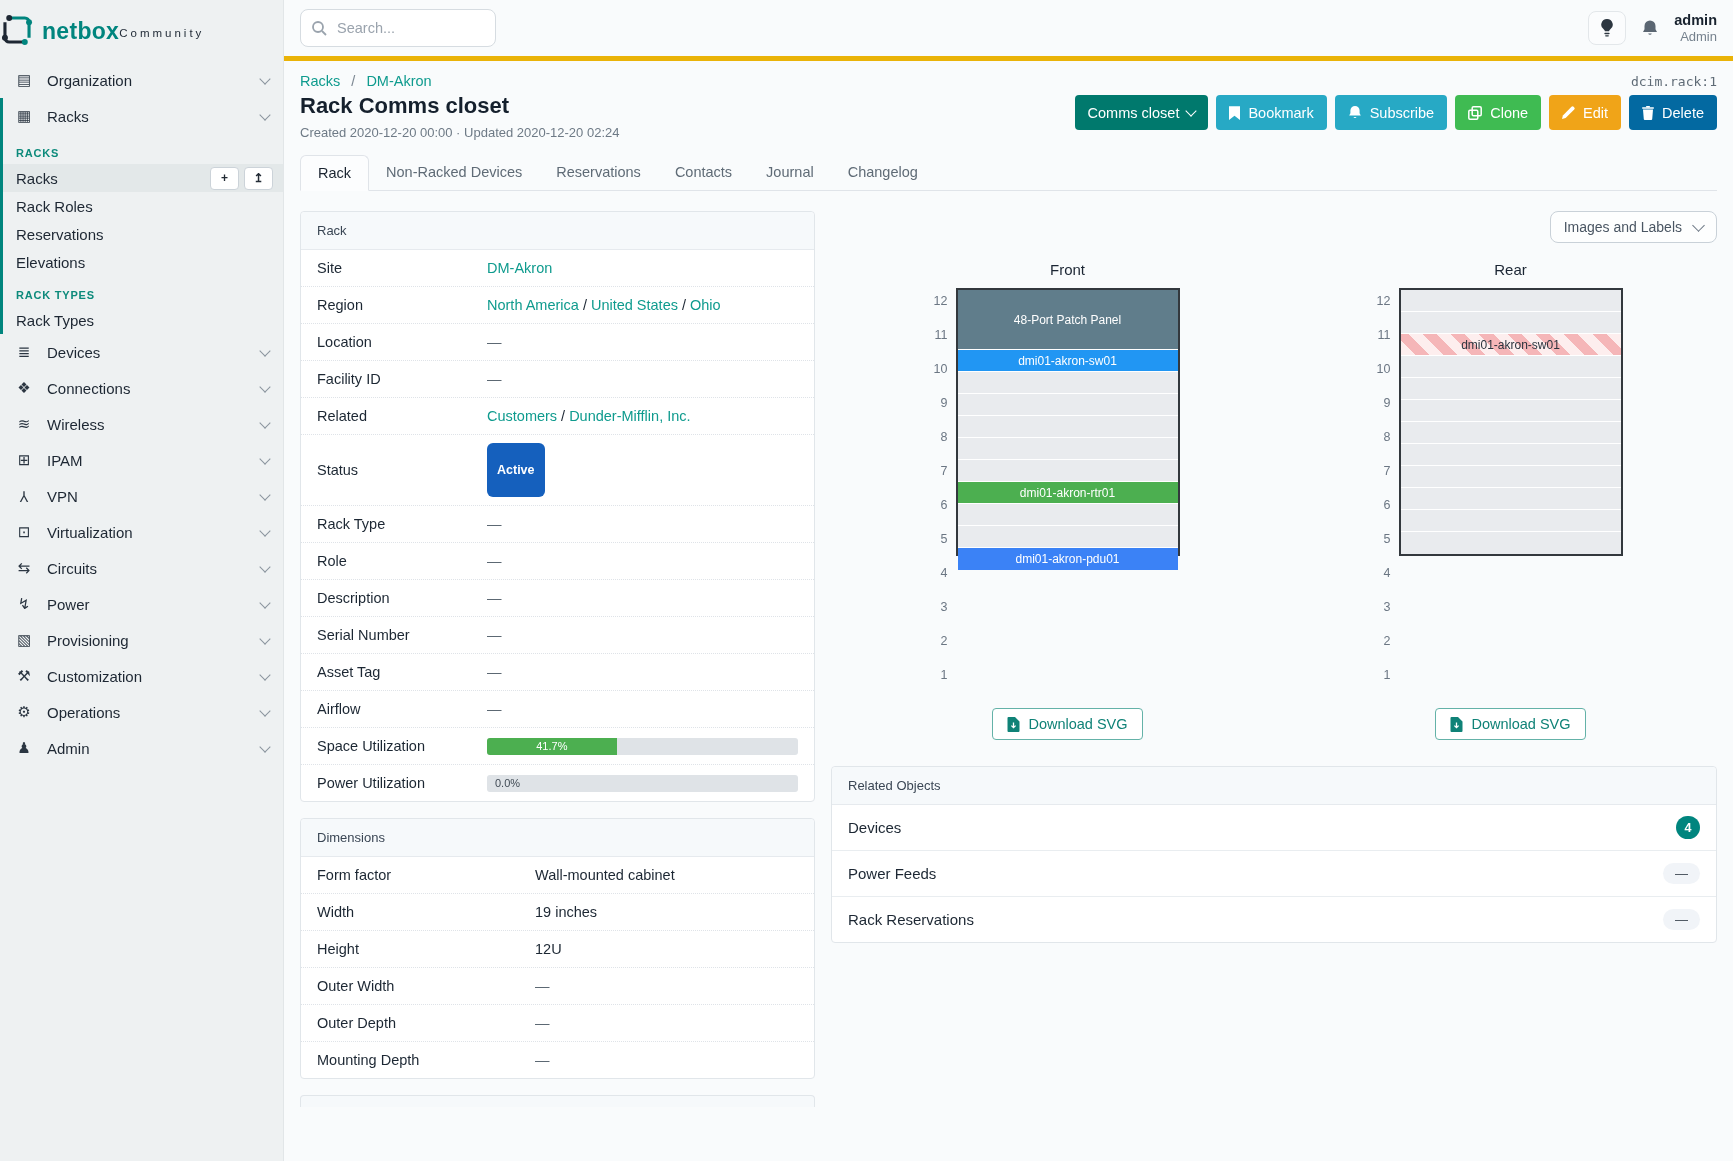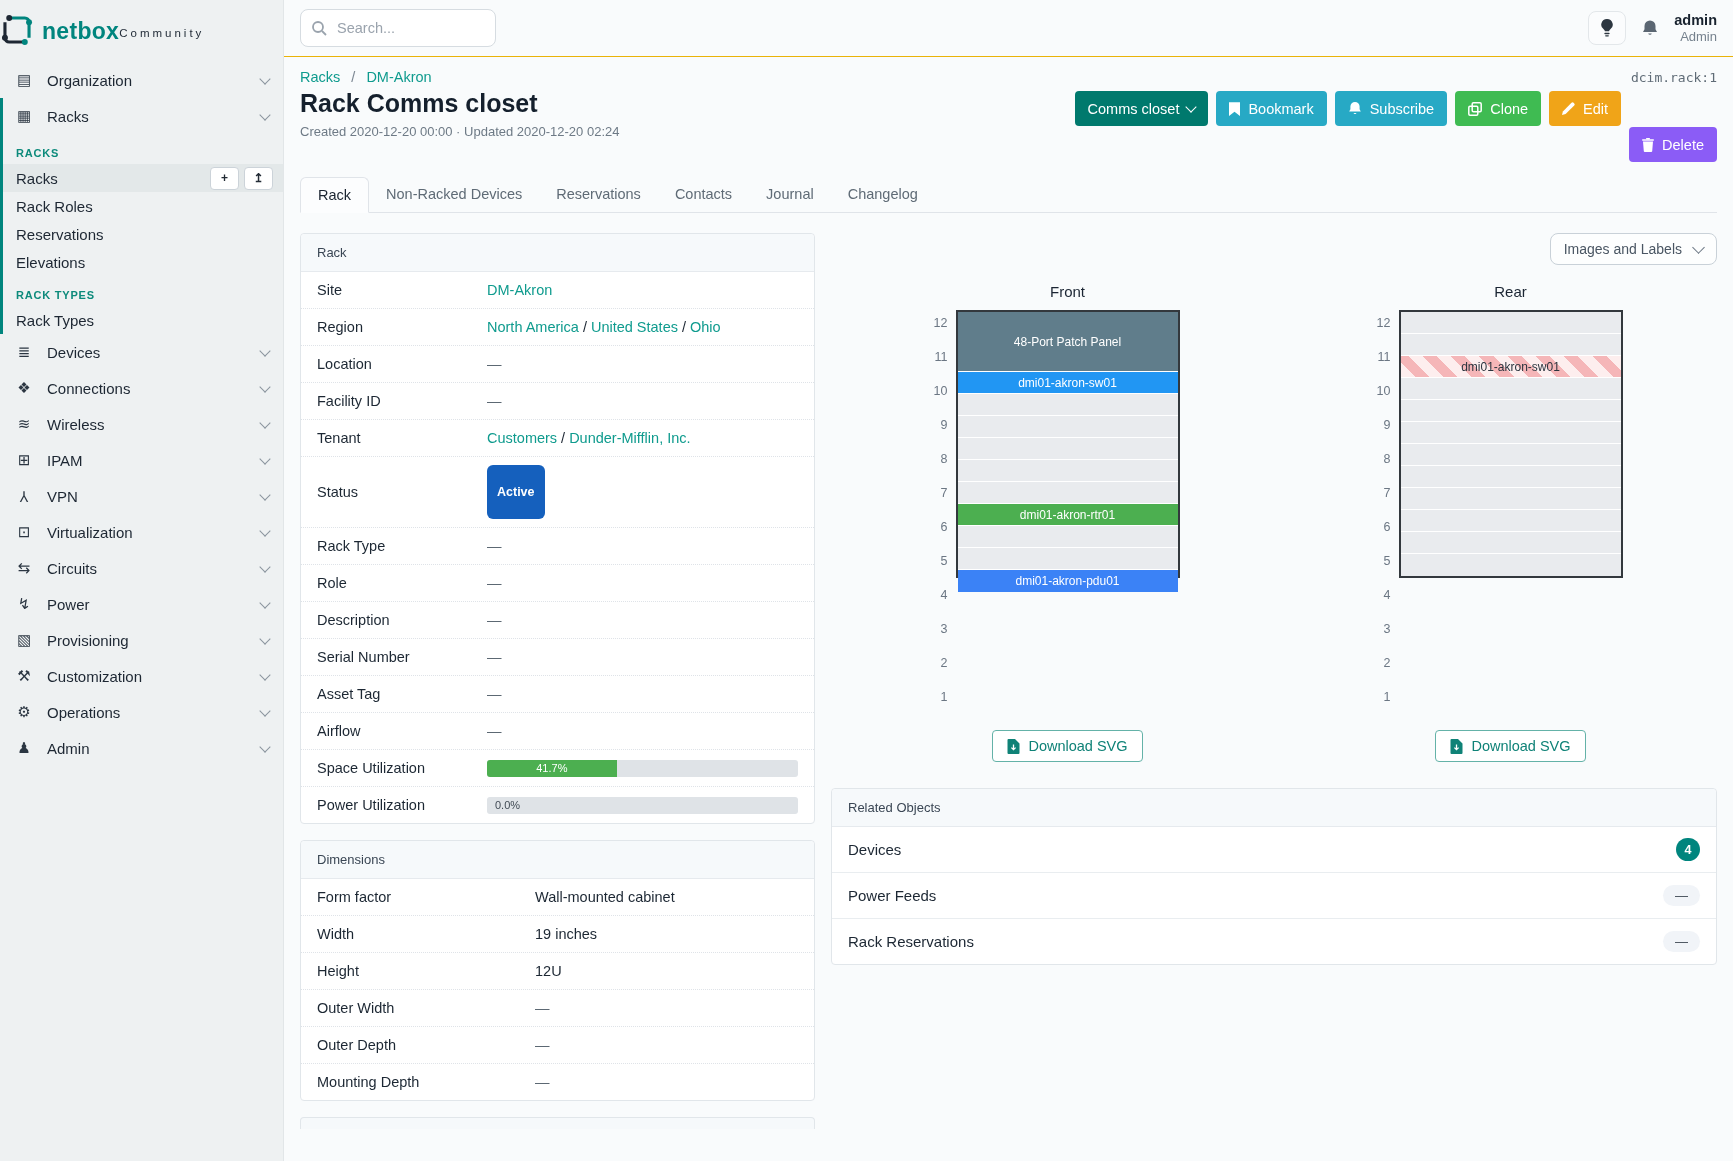--- a/index.html
+++ b/index.html
@@ -21,40 +21,40 @@
   .racks-open{border-left:3px solid #00857e;}
   .racks-open .nav-item{padding-left:11px;}
   .sec-title{padding:13px 16px 5px 13px;font-size:11px;font-weight:700;color:#0c8a7b;letter-spacing:.8px;}
   .sub-item{display:flex;align-items:center;height:28px;padding-left:13px;cursor:pointer;color:#1d2733;}
   .sub-item.active{background:#e3e8e9;}
   .mini-btns{margin-left:auto;margin-right:10px;display:flex;gap:5px;}
   .mini-btn{width:27px;height:21px;background:#fff;border:1px solid #ccd3d9;border-radius:4px;font-size:12px;display:flex;align-items:center;justify-content:center;color:#222b35;font-weight:700;cursor:pointer;}
 
   
   .main{flex:1;min-width:0;display:flex;flex-direction:column;}
-  .topbar{flex:none;height:56px;display:flex;align-items:center;justify-content:space-between;padding:0 16px;border-bottom:1px solid #eab308;}
+  .topbar{flex:none;height:56px;display:flex;align-items:center;justify-content:space-between;padding:0 16px;border-bottom:5px solid #eab308;}
   .search{position:relative;}
   .search input{width:196px;height:38px;border:1px solid #d6dce1;border-radius:8px;padding:0 12px 0 36px;font-size:14.5px;color:#333;outline:none;background:#fff;font-family:inherit;box-sizing:border-box;}
   .search input::placeholder{color:#9aa3ad;}
   .search svg{position:absolute;left:11px;top:11px;}
   .top-right{display:flex;align-items:center;gap:15px;}
   .bulb-btn{width:38px;height:34px;border:1px solid #e3e7ea;border-radius:8px;background:#fbfcfd;display:flex;align-items:center;justify-content:center;cursor:pointer;}
   .bell-btn{background:none;border:none;cursor:pointer;padding:0;display:flex;}
   .user{text-align:right;line-height:1.25;cursor:pointer;}
   .uname{font-weight:700;font-size:14.5px;color:#18222e;}
   .urole{font-size:13px;color:#76828e;}
 
   .page-head{padding:12px 16px 0;}
   .crumb-row{display:flex;justify-content:space-between;align-items:center;}
   .crumbs{font-size:14.5px;}
   .crumbs .sep{color:#7b8691;margin:0 7px;}
   .link{color:#0f9b8e;text-decoration:none;cursor:pointer;}
   .obj-ref{font-family:"DejaVu Sans Mono",monospace;font-size:13px;color:#5f6b76;}
   .title-row{display:flex;justify-content:space-between;align-items:flex-start;margin-top:2px;}
-  h1{margin:2px 0 0;font-size:25px;font-weight:700;color:#15202d;}
+  h1{margin:2px 0 0;font-size:22px;font-weight:700;color:#15202d;}
   .meta{font-size:13px;color:#6e7a86;margin-top:6px;}
   .actions{display:flex;gap:8px;margin-top:4px;}
   .btn{display:inline-flex;align-items:center;gap:8px;border:none;border-radius:4px;color:#fff;font-size:14.5px;padding:0 13px;height:35px;cursor:pointer;font-family:inherit;white-space:nowrap;}
 
   .tabs{display:flex;margin:15px 16px 0;border-bottom:1px solid #e0e4e9;}
   .tab{padding:9px 17px;font-size:14.5px;color:#5f6b76;cursor:pointer;}
   .tab.active{background:#fcfdfe;border:1px solid #e0e4e9;border-bottom:1px solid #fcfdfe;border-radius:6px 6px 0 0;color:#1a2430;margin-bottom:-1px;}
 
   .content{display:flex;gap:16px;padding:20px 16px 0;align-items:flex-start;}
   .col-left{width:515px;flex:none;}
@@ -289,21 +289,21 @@
                 <rect x="0.8" y="4.2" width="9" height="9" rx="1.2" fill="none" stroke="#fff" stroke-width="1.5"></rect>
               </svg>
             <span>Clone</span>
           </button>
           <button class="btn" style="background-color: rgb(240, 164, 24);">
             <svg width="13" height="13" viewBox="0 0 13 13">
                 <path d="M0 13l.9-3.6L9.5.8a1.5 1.5 0 0 1 2.1 0l.6.6a1.5 1.5 0 0 1 0 2.1L3.6 12.1 0 13z" fill="#fff"></path>
               </svg>
             <span>Edit</span>
           </button>
-          <button class="btn" style="background-color: #8b5cf6; margin-top: 36px;">
+          <button class="btn" style="background-color: #0369a1;">
             <svg width="12" height="14" viewBox="0 0 12 14">
                 <path d="M1 3.4h10l-.8 9.8a1 1 0 0 1-1 .8H2.8a1 1 0 0 1-1-.8L1 3.4z" fill="#fff"></path>
                 <rect x="0" y="1.2" width="12" height="1.5" rx=".75" fill="#fff"></rect>
                 <rect x="4" y="0" width="4" height="1.4" rx=".7" fill="#fff"></rect>
               </svg>
             <span>Delete</span>
           </button>
         </div>
       </div>
     </div>
@@ -334,21 +334,21 @@
           </div>
           <div class="trow">
             <div class="tlabel">Location</div>
             <div class="tval"><span class="dash">—</span></div>
           </div>
           <div class="trow">
             <div class="tlabel">Facility ID</div>
             <div class="tval"><span class="dash">—</span></div>
           </div>
           <div class="trow">
-            <div class="tlabel">Tenant</div>
+            <div class="tlabel">Related</div>
             <div class="tval">
               <a class="link">Customers</a><span class="sep2">/</span><a class="link">Dunder-Mifflin, Inc.</a>
             </div>
           </div>
           <div class="trow">
             <div class="tlabel">Status</div>
             <div class="tval"><span class="badge-status" style="background-color: rgb(21, 96, 189);">Active</span></div>
           </div>
           <div class="trow">
             <div class="tlabel">Rack Type</div>

